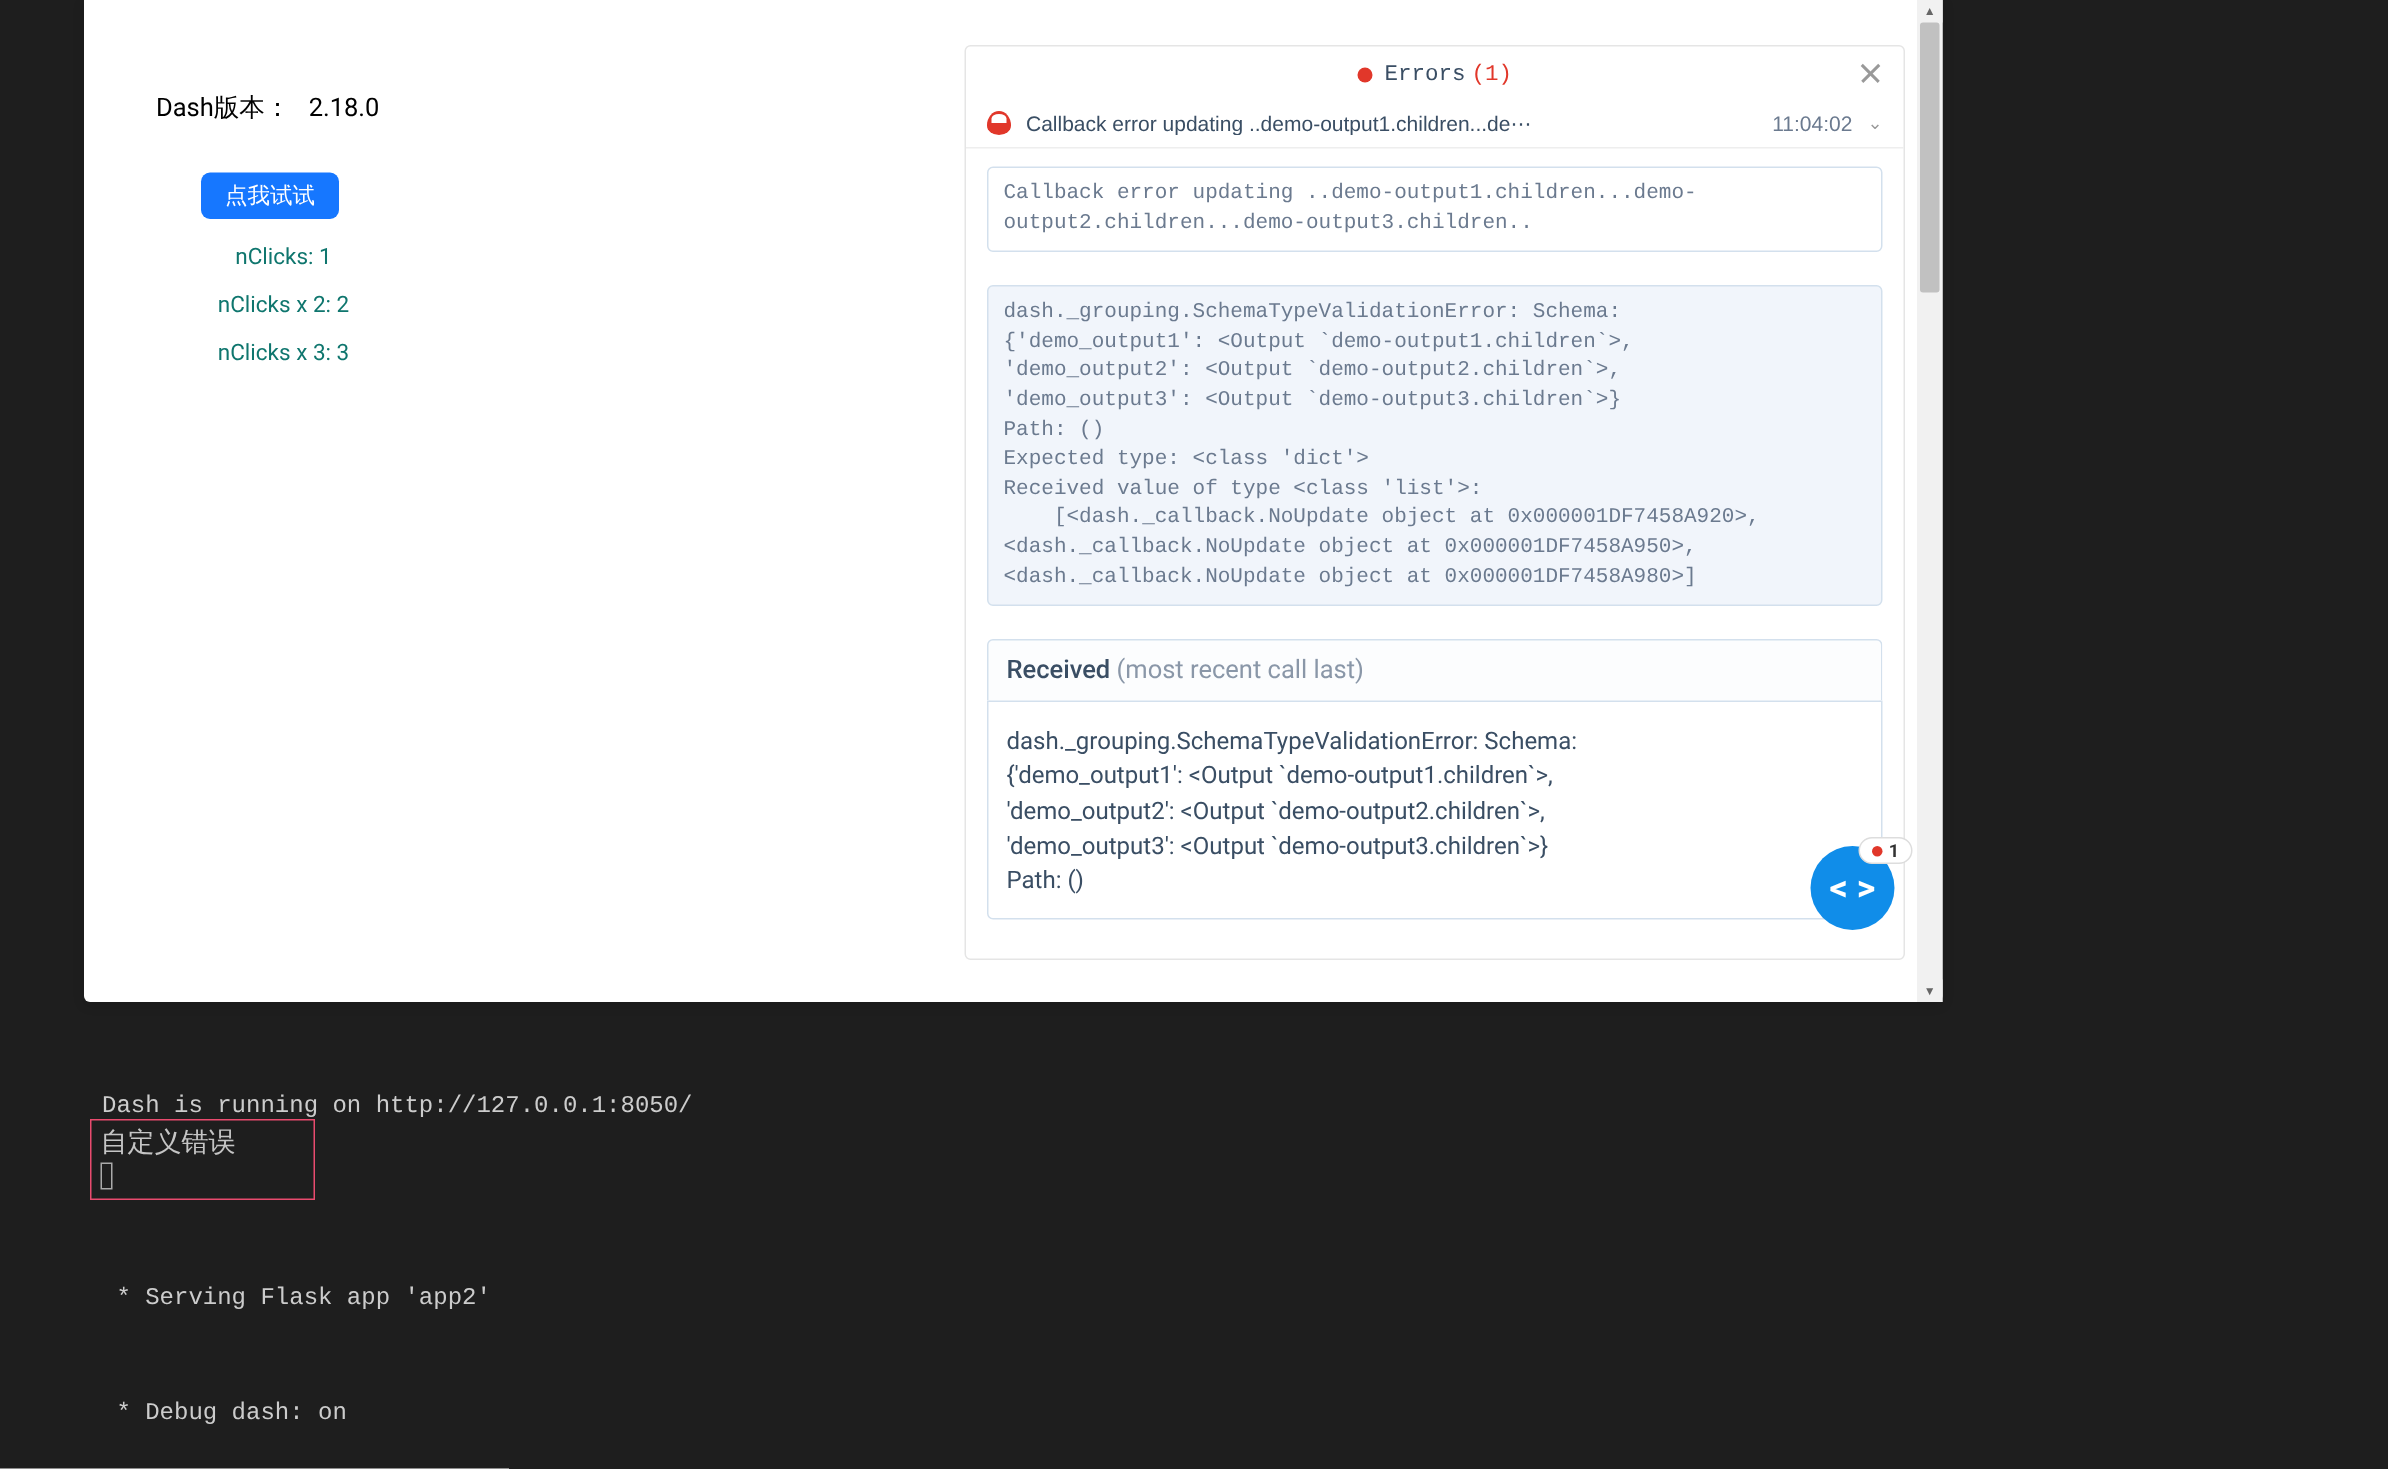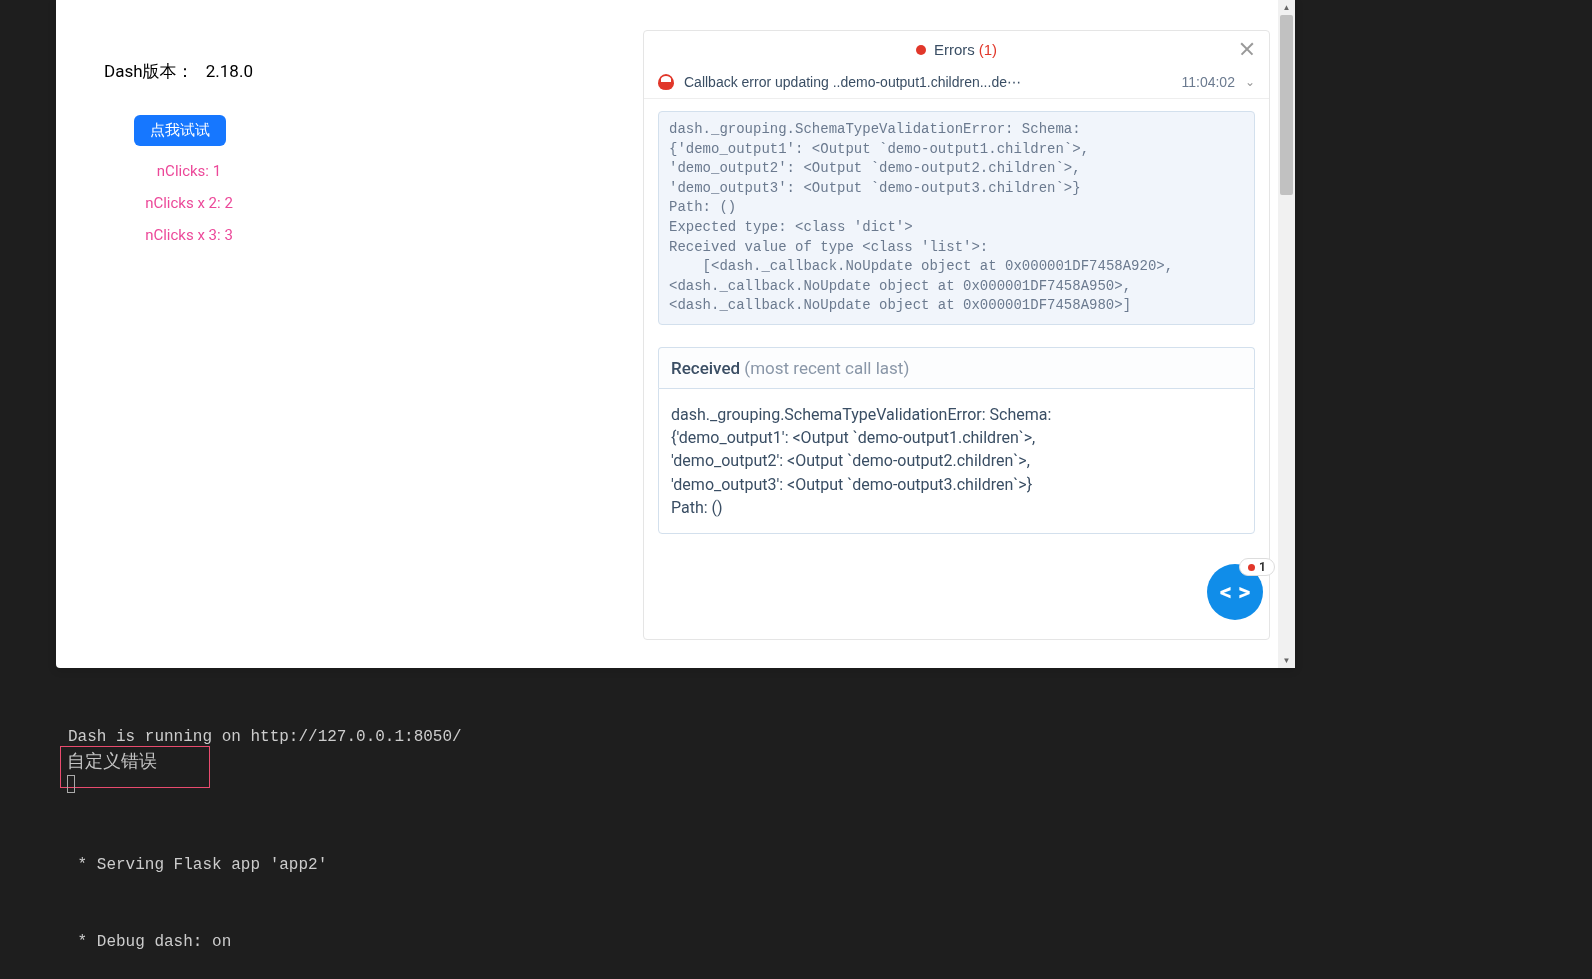--- a/index.html
+++ b/index.html
@@ -39,21 +39,21 @@
   padding: 6px 16px;
   font-size: 15px;
   border-radius: 6px;
   cursor: pointer;
   margin-left: 30px;
   margin-bottom: 16px;
 }
 .output-line {
   text-align: center;
   font-size: 15px;
-  color: #ec4899;
+  color: #0f766e;
   margin-bottom: 14px;
   width: 170px;
 }
 
 .error-panel {
   position: absolute;
   top: 30px;
   right: 25px;
   width: 627px;
   height: 610px;
@@ -69,21 +69,21 @@
   padding: 10px 0 12px 0;
 }
 .error-dot {
   width: 10px;
   height: 10px;
   background: #e1372a;
   border-radius: 50%;
   margin-right: 8px;
 }
 .error-title {
-  font-family: Liberation Sans, sans-serif;
+  font-family: Liberation Mono, monospace;
   font-size: 15px;
   color: #3a4e64;
 }
 .error-count {
   color: #e1372a;
   margin-left: 4px;
 }
 .close-x {
   position: absolute;
   right: 12px;
@@ -262,21 +262,21 @@
   font-size: 16px;
   color: #cccccc;
   line-height: 1.6;
   white-space: pre;
 }
 .custom-error-box {
   position: absolute;
   top: 746px;
   left: 60px;
   width: 150px;
-  height: 42px;
+  height: 54px;
   border: 1px solid #e94b6e;
   color: #c4c4c4;
   font-size: 18px;
   padding: 2px 6px;
   font-family: -apple-system, sans-serif;
 }
 .custom-error-box .cursor-box{
   width:8px;height:18px;border:1px solid #aaa;margin-top:2px;
 }
 </style>
@@ -303,20 +303,21 @@
       <span class="error-title error-count">(1)</span>
       <div class="close-x"></div>
     </div>
     <div class="error-summary-row">
       <div class="error-icon"></div>
       <span class="error-summary-text">Callback error updating ..demo-output1.children...de⋯</span>
       <span class="error-time">11:04:02</span>
       <span class="chevron">⌄</span>
     </div>
     <div class="error-body">
+      <div class="error-box">Callback error updating ..demo-output1.children...demo-output2.children...demo-output3.children..</div>
       <div class="error-box shaded">dash._grouping.SchemaTypeValidationError: Schema:
 {'demo_output1': &lt;Output `demo-output1.children`&gt;,
 'demo_output2': &lt;Output `demo-output2.children`&gt;,
 'demo_output3': &lt;Output `demo-output3.children`&gt;}
 Path: ()
 Expected type: &lt;class 'dict'&gt;
 Received value of type &lt;class 'list'&gt;:
     [&lt;dash._callback.NoUpdate object at 0x000001DF7458A920&gt;,
 &lt;dash._callback.NoUpdate object at 0x000001DF7458A950&gt;,
 &lt;dash._callback.NoUpdate object at 0x000001DF7458A980&gt;]</div>

